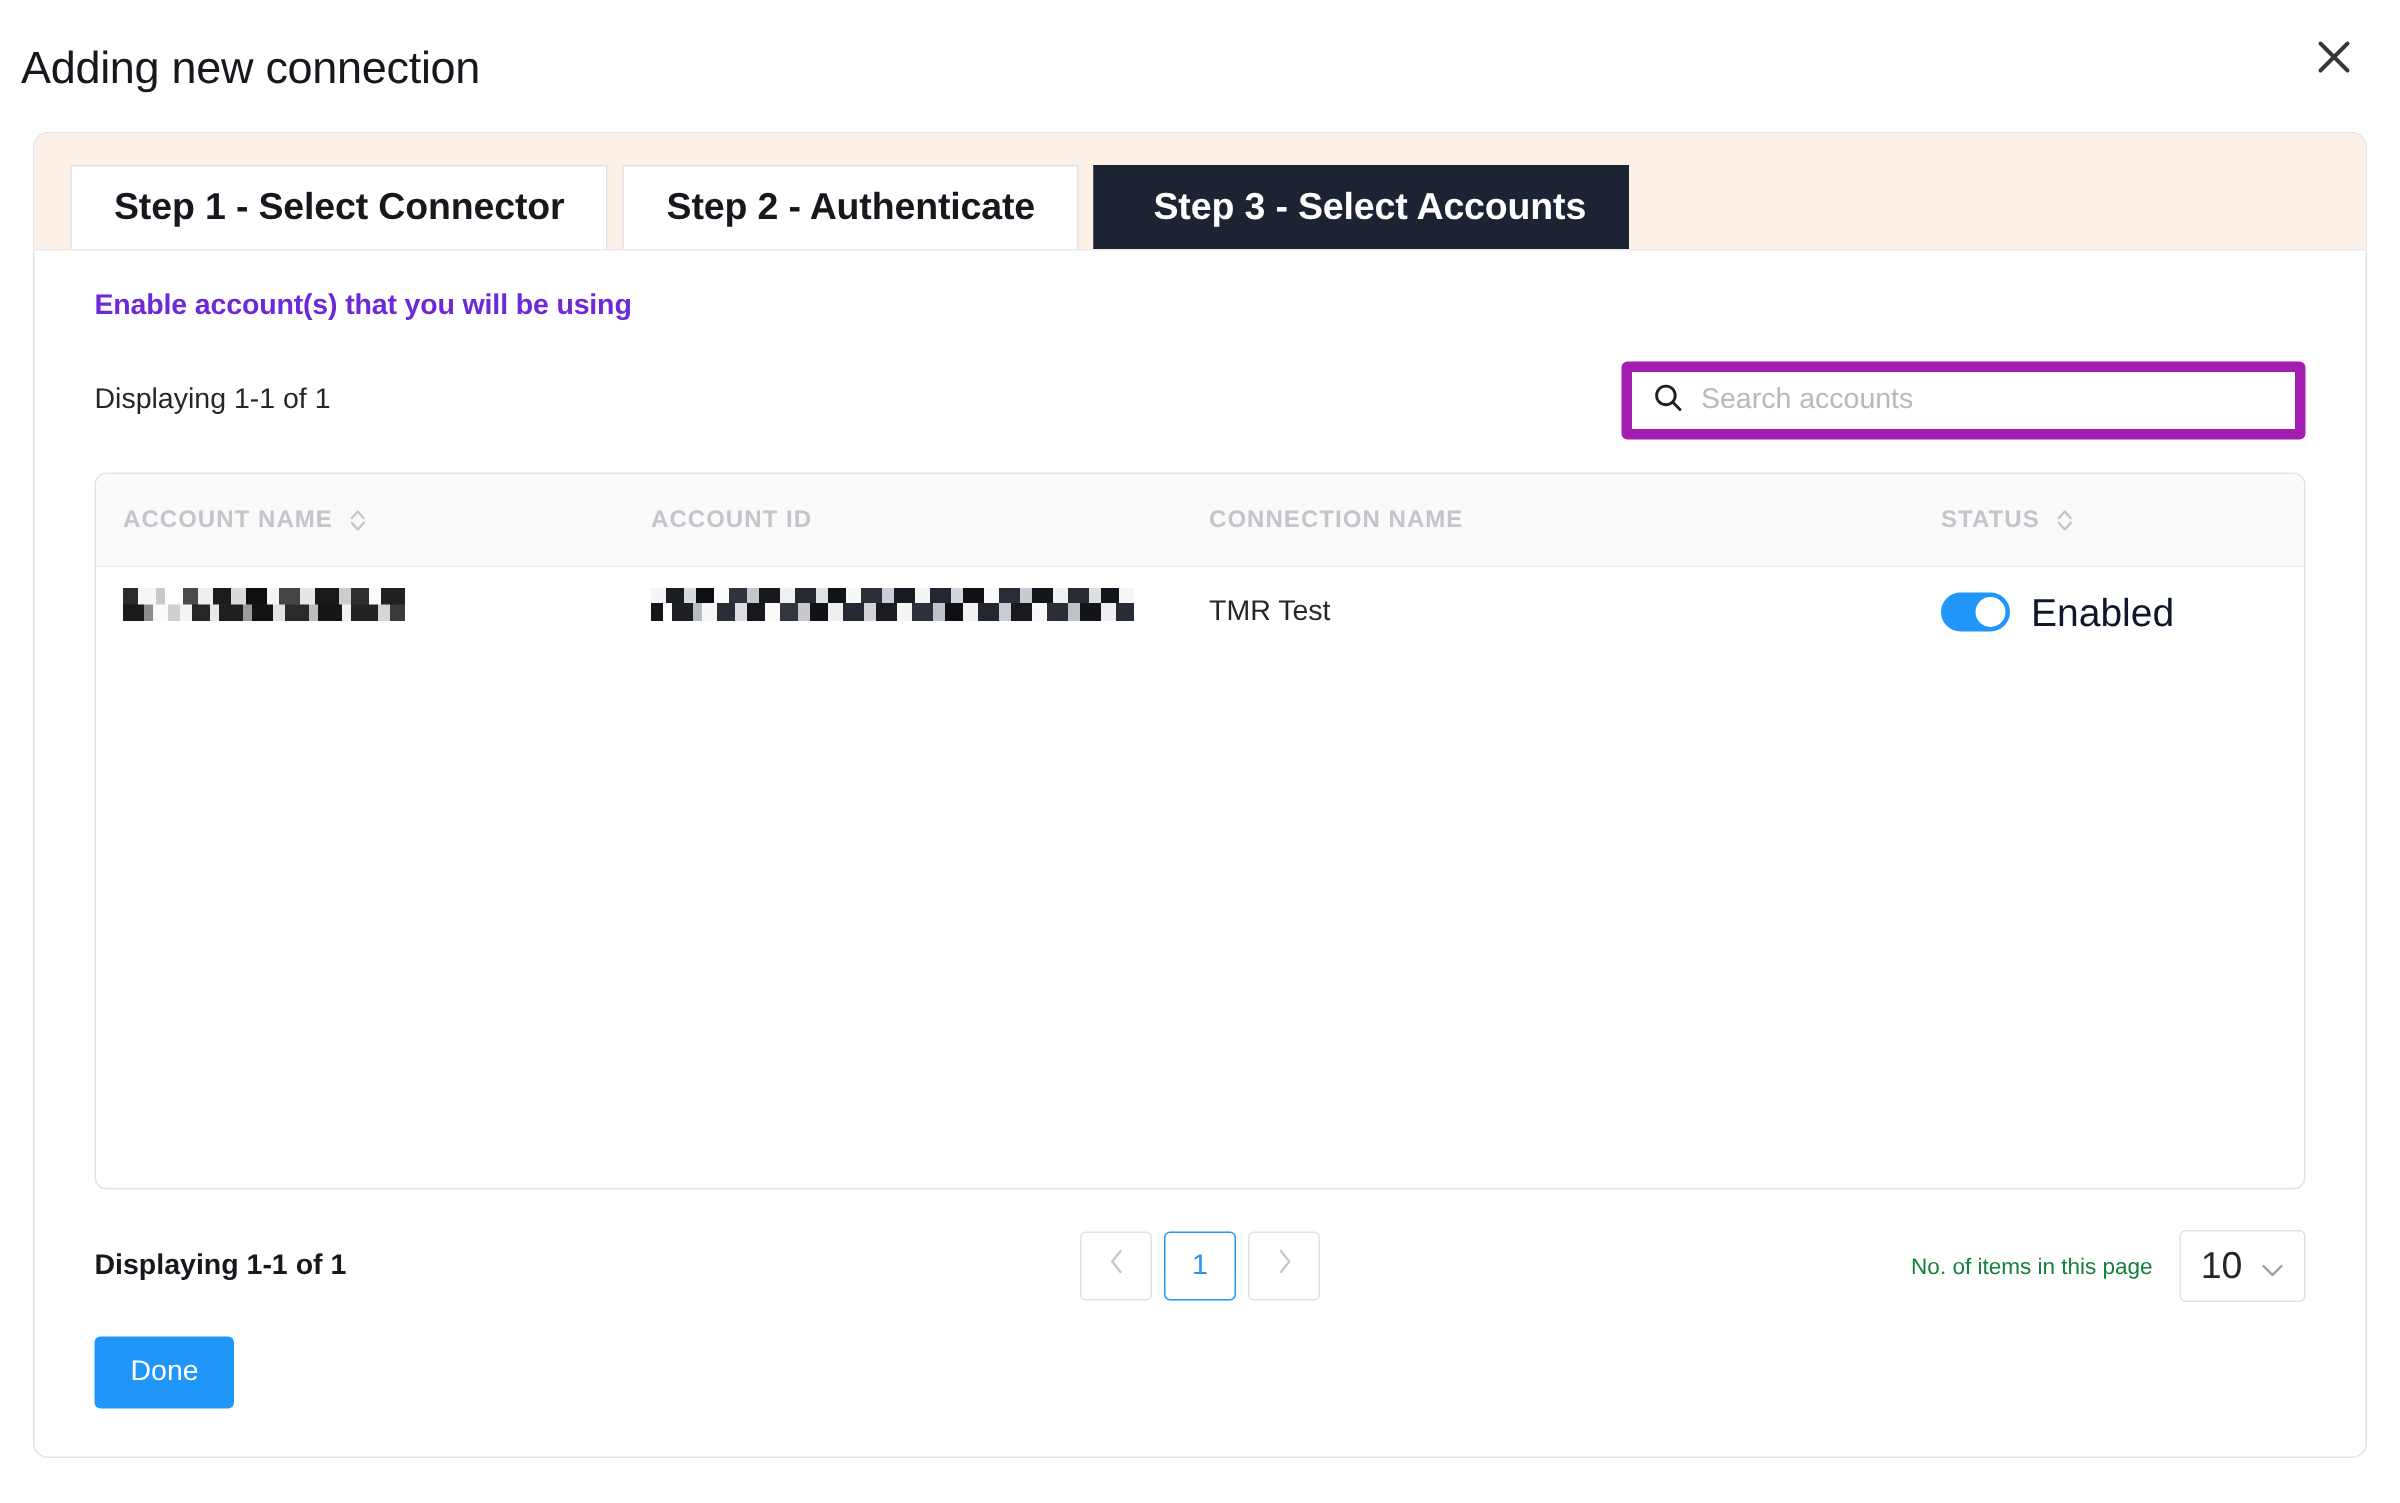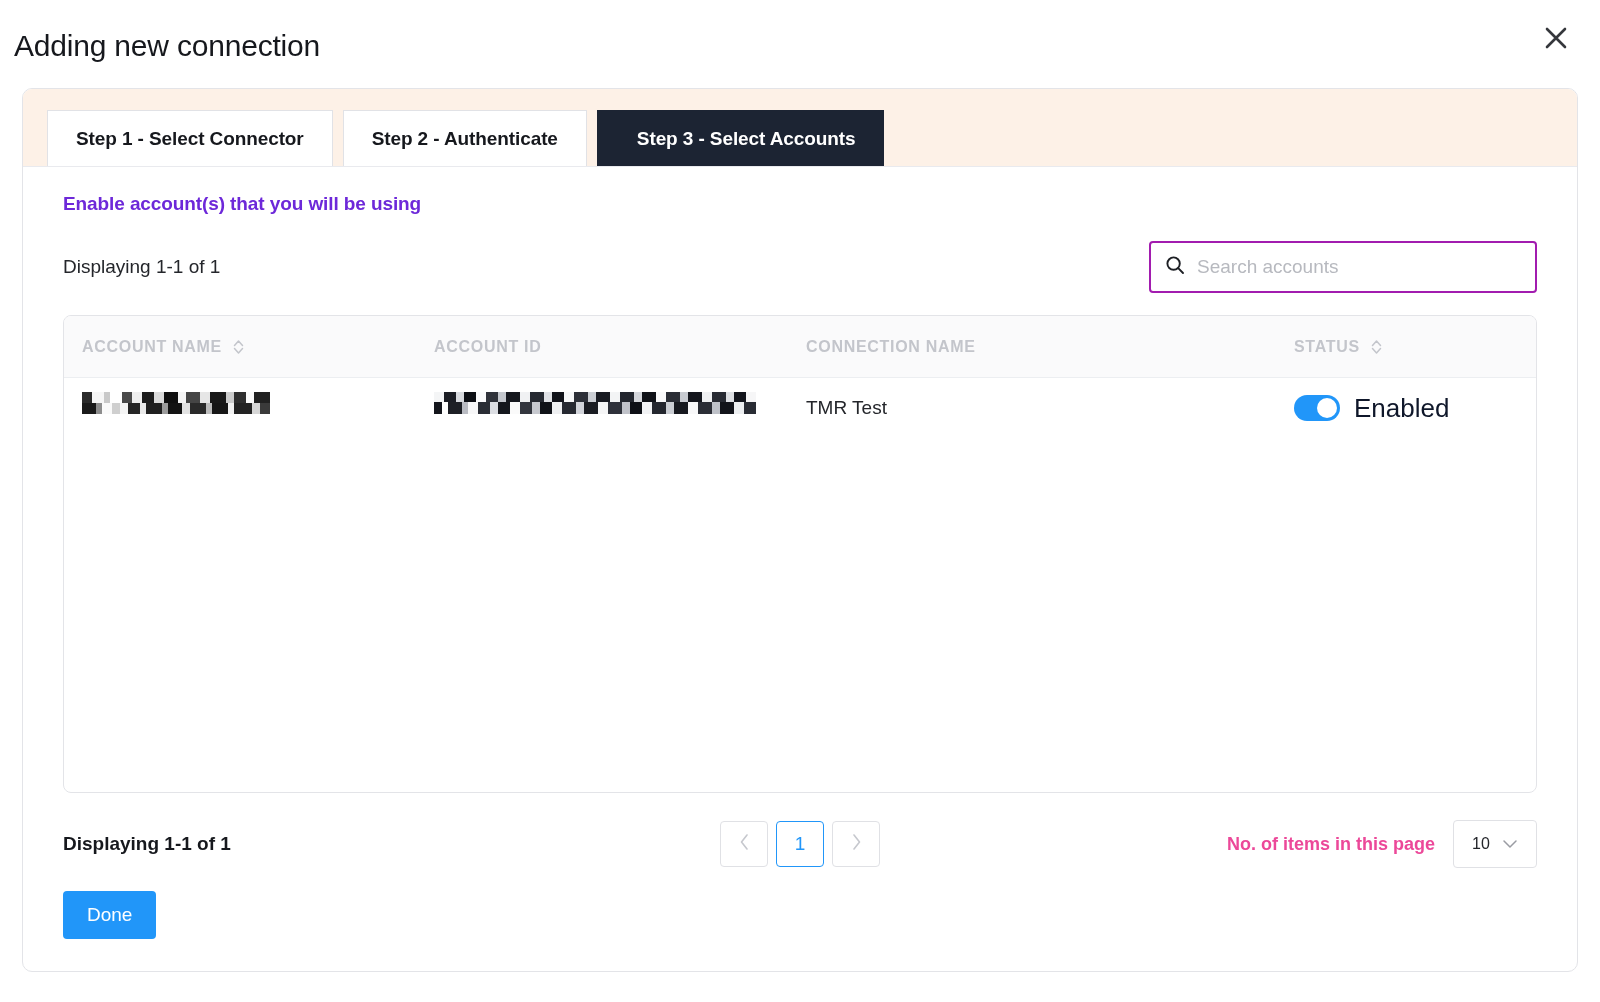--- a/index.html
+++ b/index.html
@@ -59,21 +59,21 @@
     align-items: flex-end;
     gap: 10px;
     border-bottom: 1px solid #e9eaee;
   }
   .tab {
     height: 56px;
     display: flex;
     align-items: center;
     justify-content: center;
     padding: 0 28px;
-    font-size: 19px;
+    font-size: 25px;
     font-weight: 700;
     color: #16181d;
     background: #ffffff;
     border: 1px solid #e1e2e6;
     border-bottom: none;
     cursor: pointer;
     white-space: nowrap;
     letter-spacing: -0.1px;
   }
   .tab.active {
@@ -104,23 +104,23 @@
     margin: 26px 18px 0 18px;
   }
   .displaying-text {
     font-size: 19px;
     color: #24262b;
     font-weight: 400;
   }
 
   
   .search-box {
-    width: 388px;
+    width: 456px;
     height: 52px;
-    border: 2px solid #a21caf;
+    border: 7px solid #a21caf;
     border-radius: 4px;
     display: flex;
     align-items: center;
     padding: 0 14px;
     background: #ffffff;
   }
   .search-box svg { flex: 0 0 auto; margin-right: 10px; }
   .search-input {
     border: 0; outline: 0;
     font-size: 19px;
@@ -284,28 +284,28 @@
     border-color: #2196f9;
     color: #2196f9;
   }
   .footer-right {
     position: absolute;
     right: 0;
     display: flex;
     align-items: center;
     gap: 18px;
   }
-  .items-label { font-size: 18px; font-weight: 700; color: #ec4899; }
+  .items-label { font-size: 15px; font-weight: 400; color: #15803d; }
   .select-box {
     width: 84px; height: 48px;
     border: 1px solid #e0e1e5;
     border-radius: 4px;
     display: flex; align-items: center; justify-content: center;
     gap: 12px;
-    font-size: 16px;
+    font-size: 25px;
     color: #24262b;
     cursor: pointer;
     background: #fff;
   }
 
   .done-btn {
     margin: 24px 0 12px 18px;
     background: #2196f9;
     color: #ffffff;
     border: 0;

